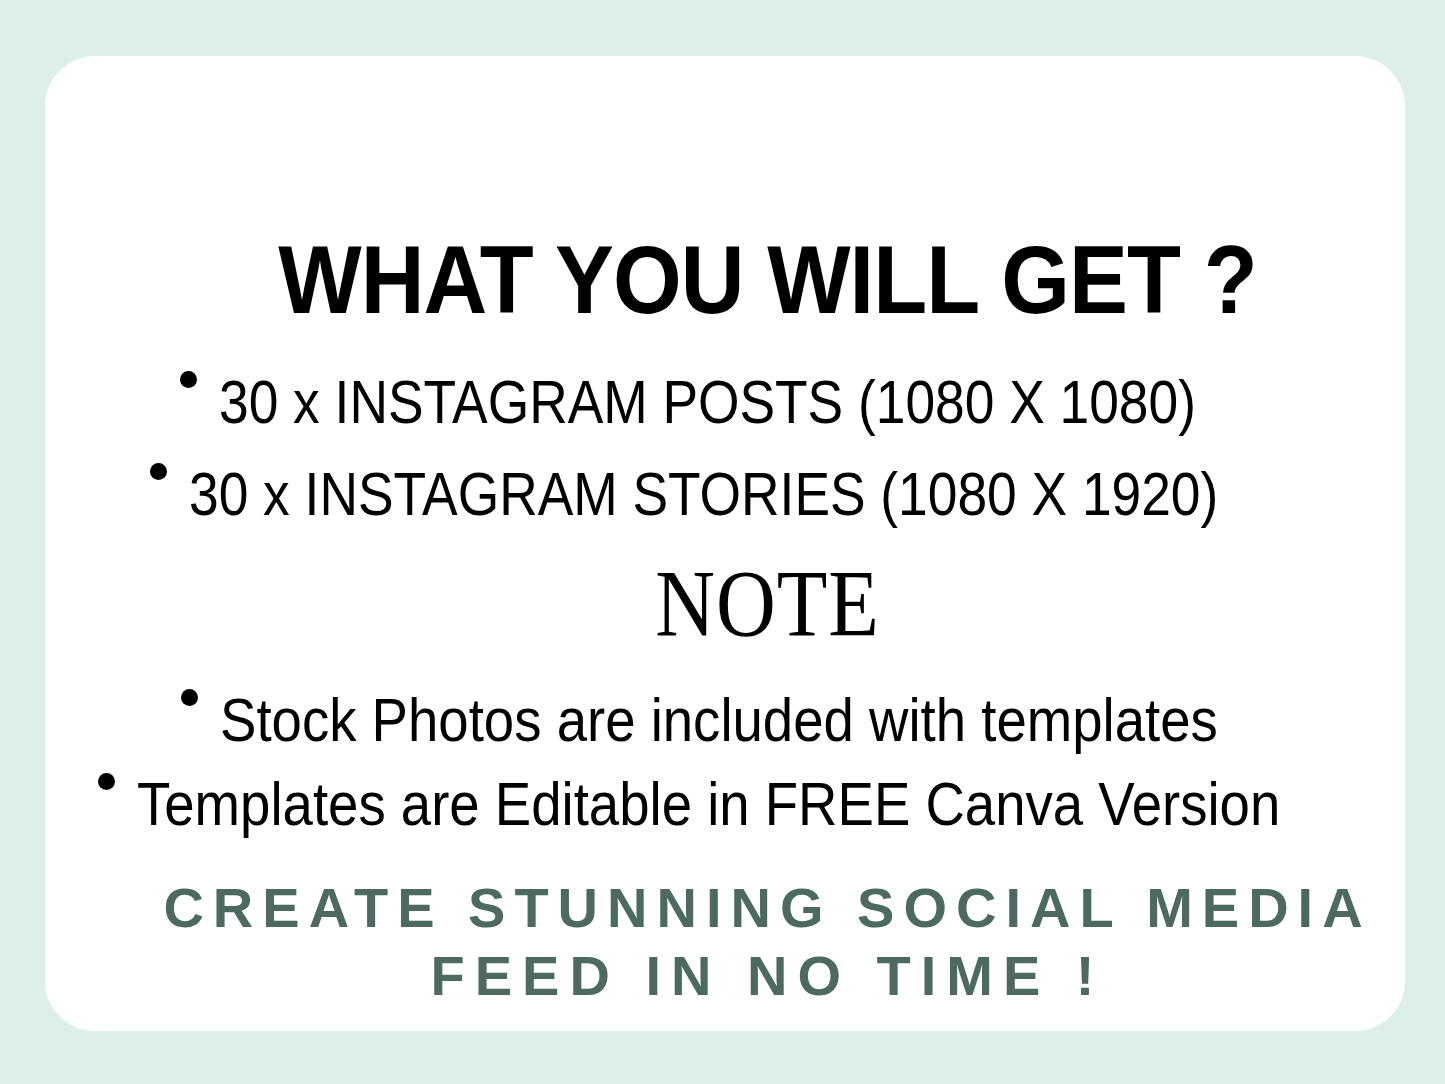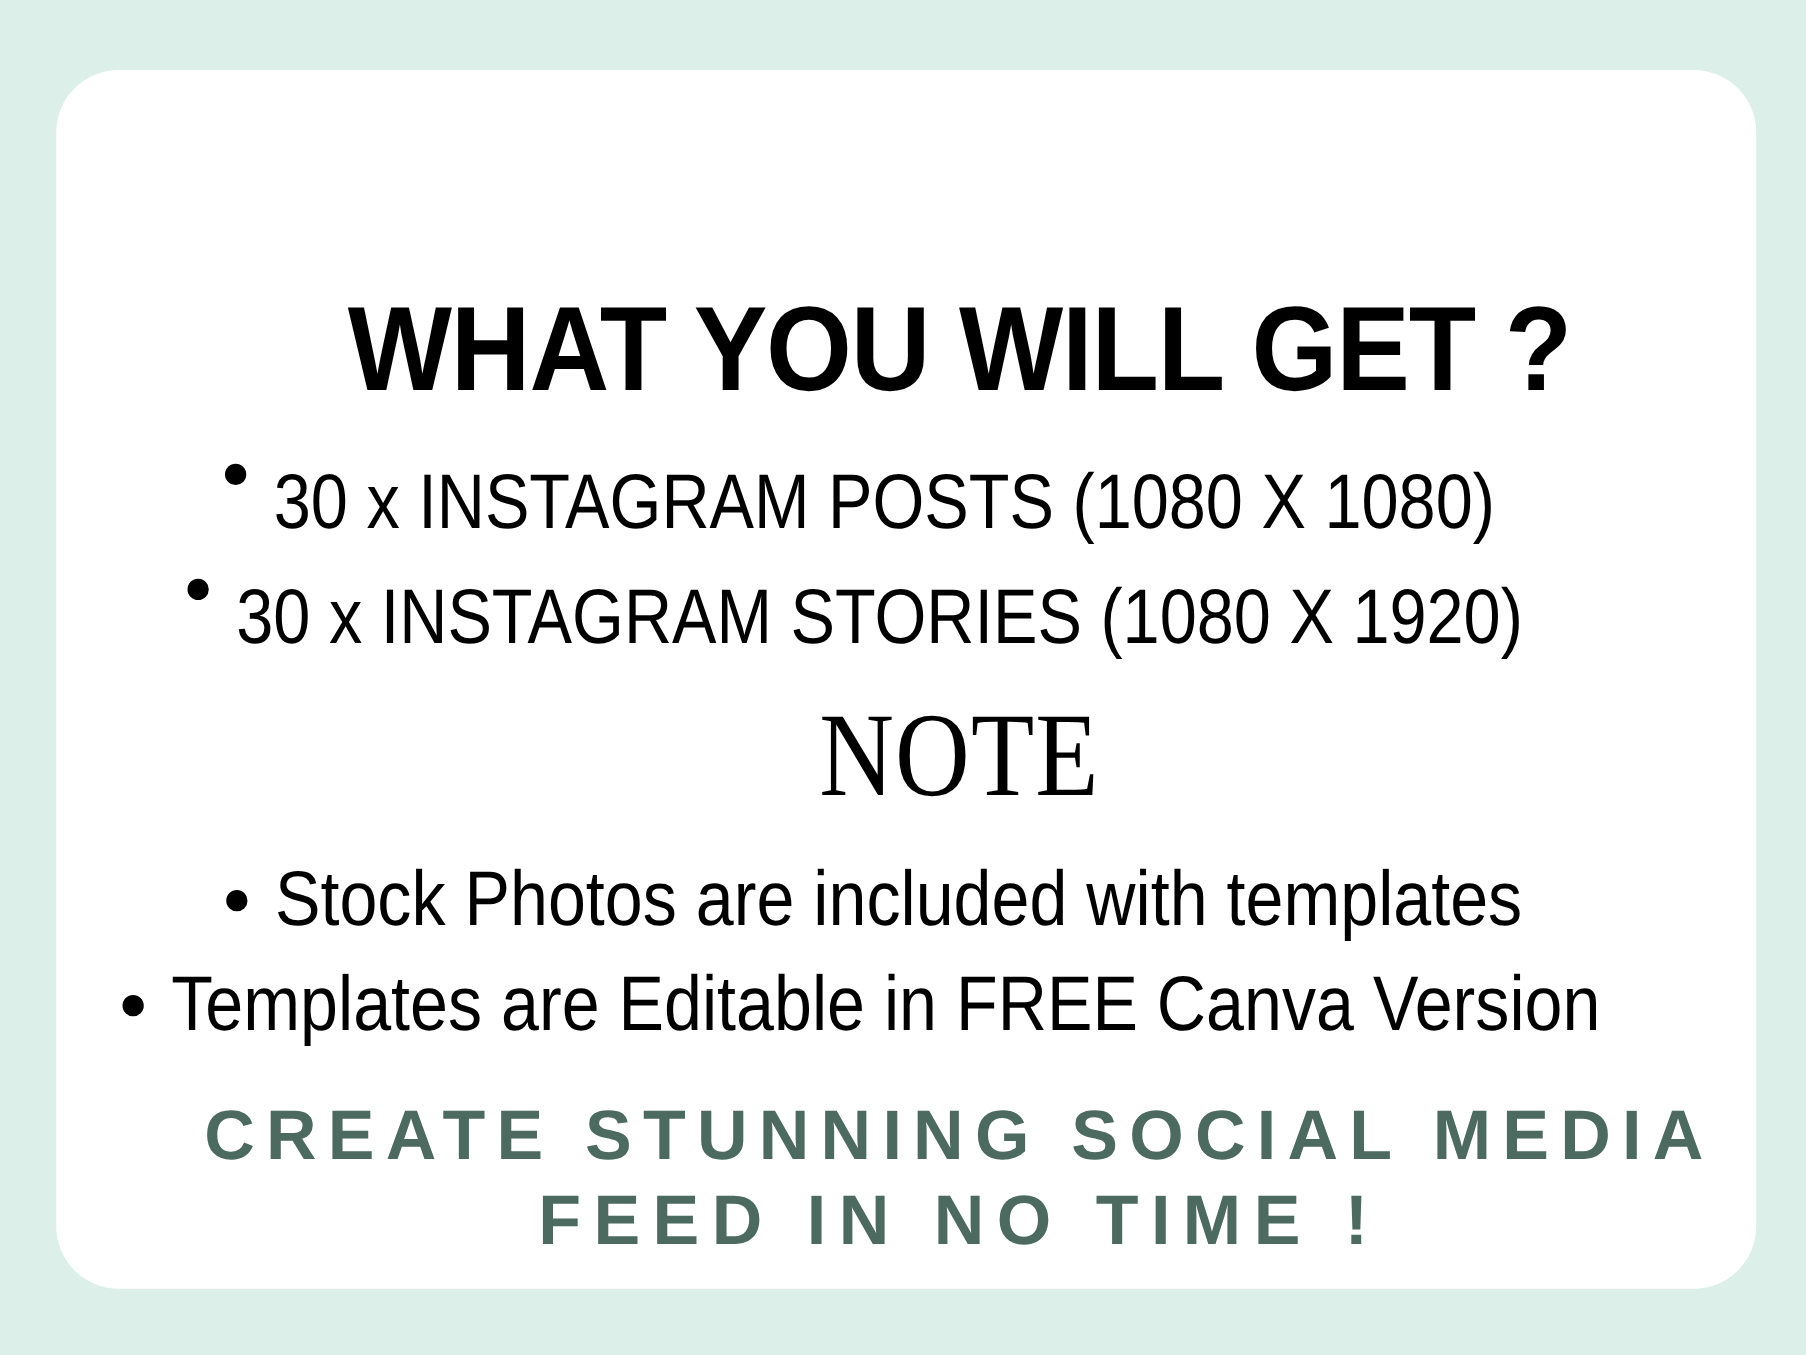--- a/index.html
+++ b/index.html
@@ -120,21 +120,21 @@
     list-style: none;
   }
   .note-item {
     display: flex;
     align-items: center;
     justify-content: center;
     height: 84px;
   }
   .note-row {
     display: flex;
-    align-items: center;
+    align-items: flex-start;
   }
   .note-text {
     font-family: "Liberation Sans Narrow", "Liberation Sans", sans-serif;
     font-weight: normal;
     font-size: 62px;
     line-height: 1;
     color: #000000;
     white-space: nowrap;
     transform: scaleX(0.88);
     transform-origin: left center;

